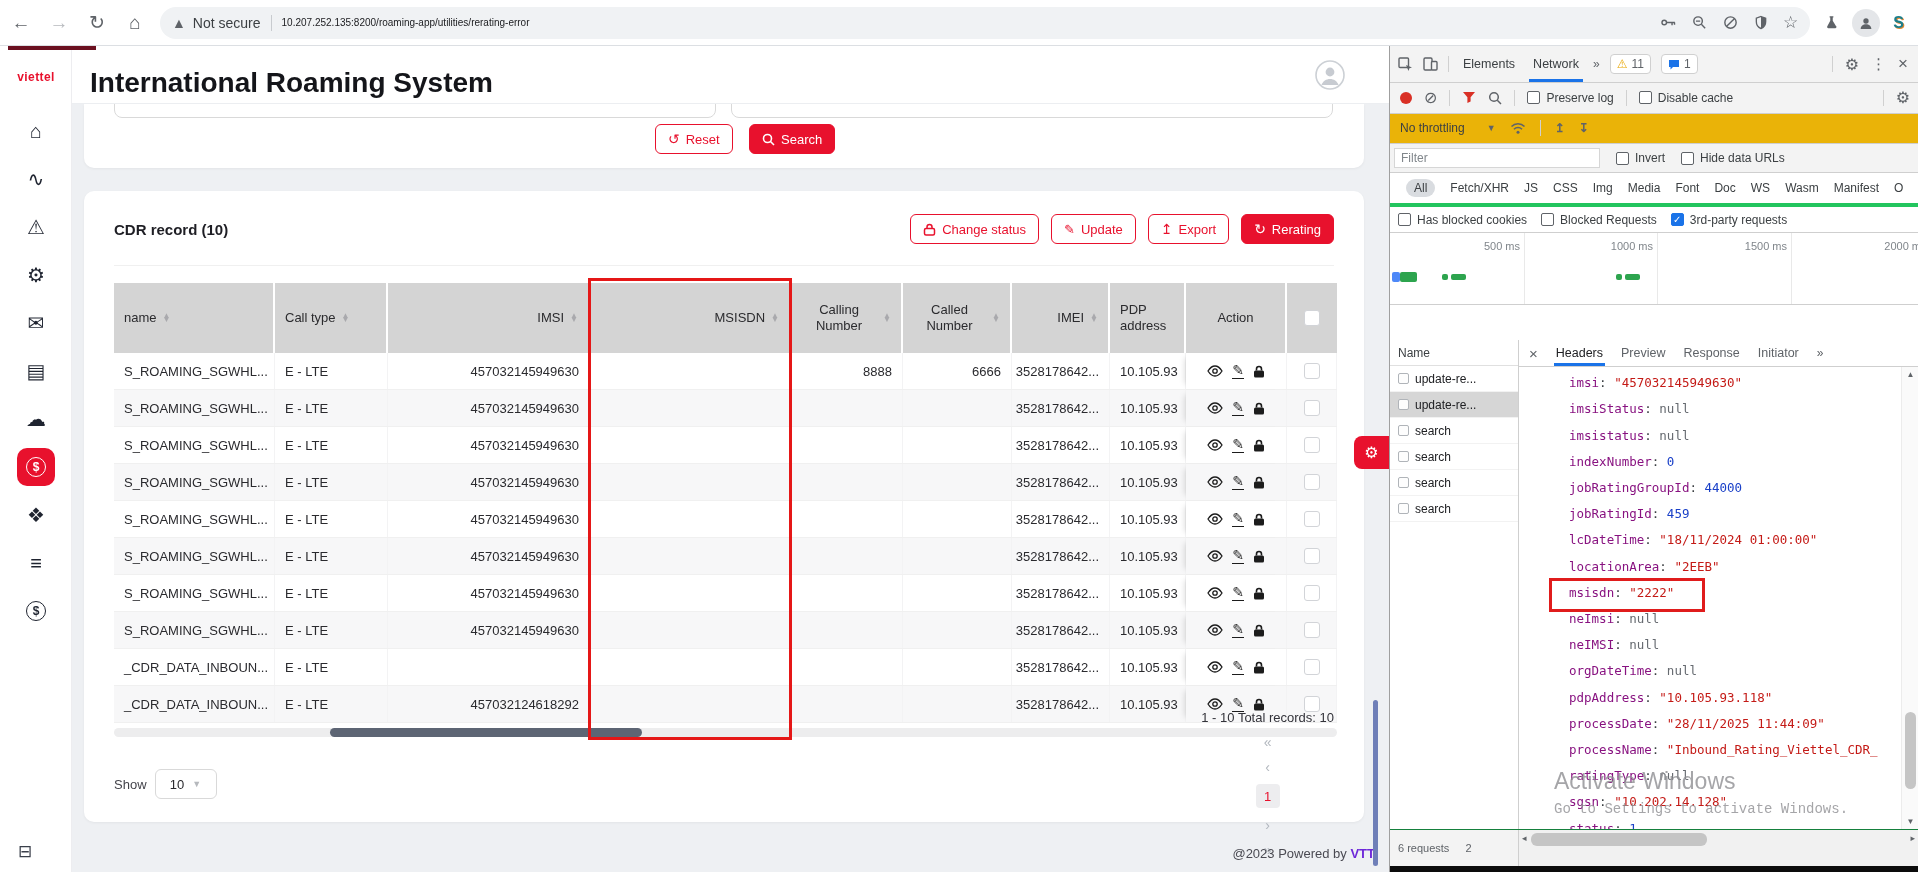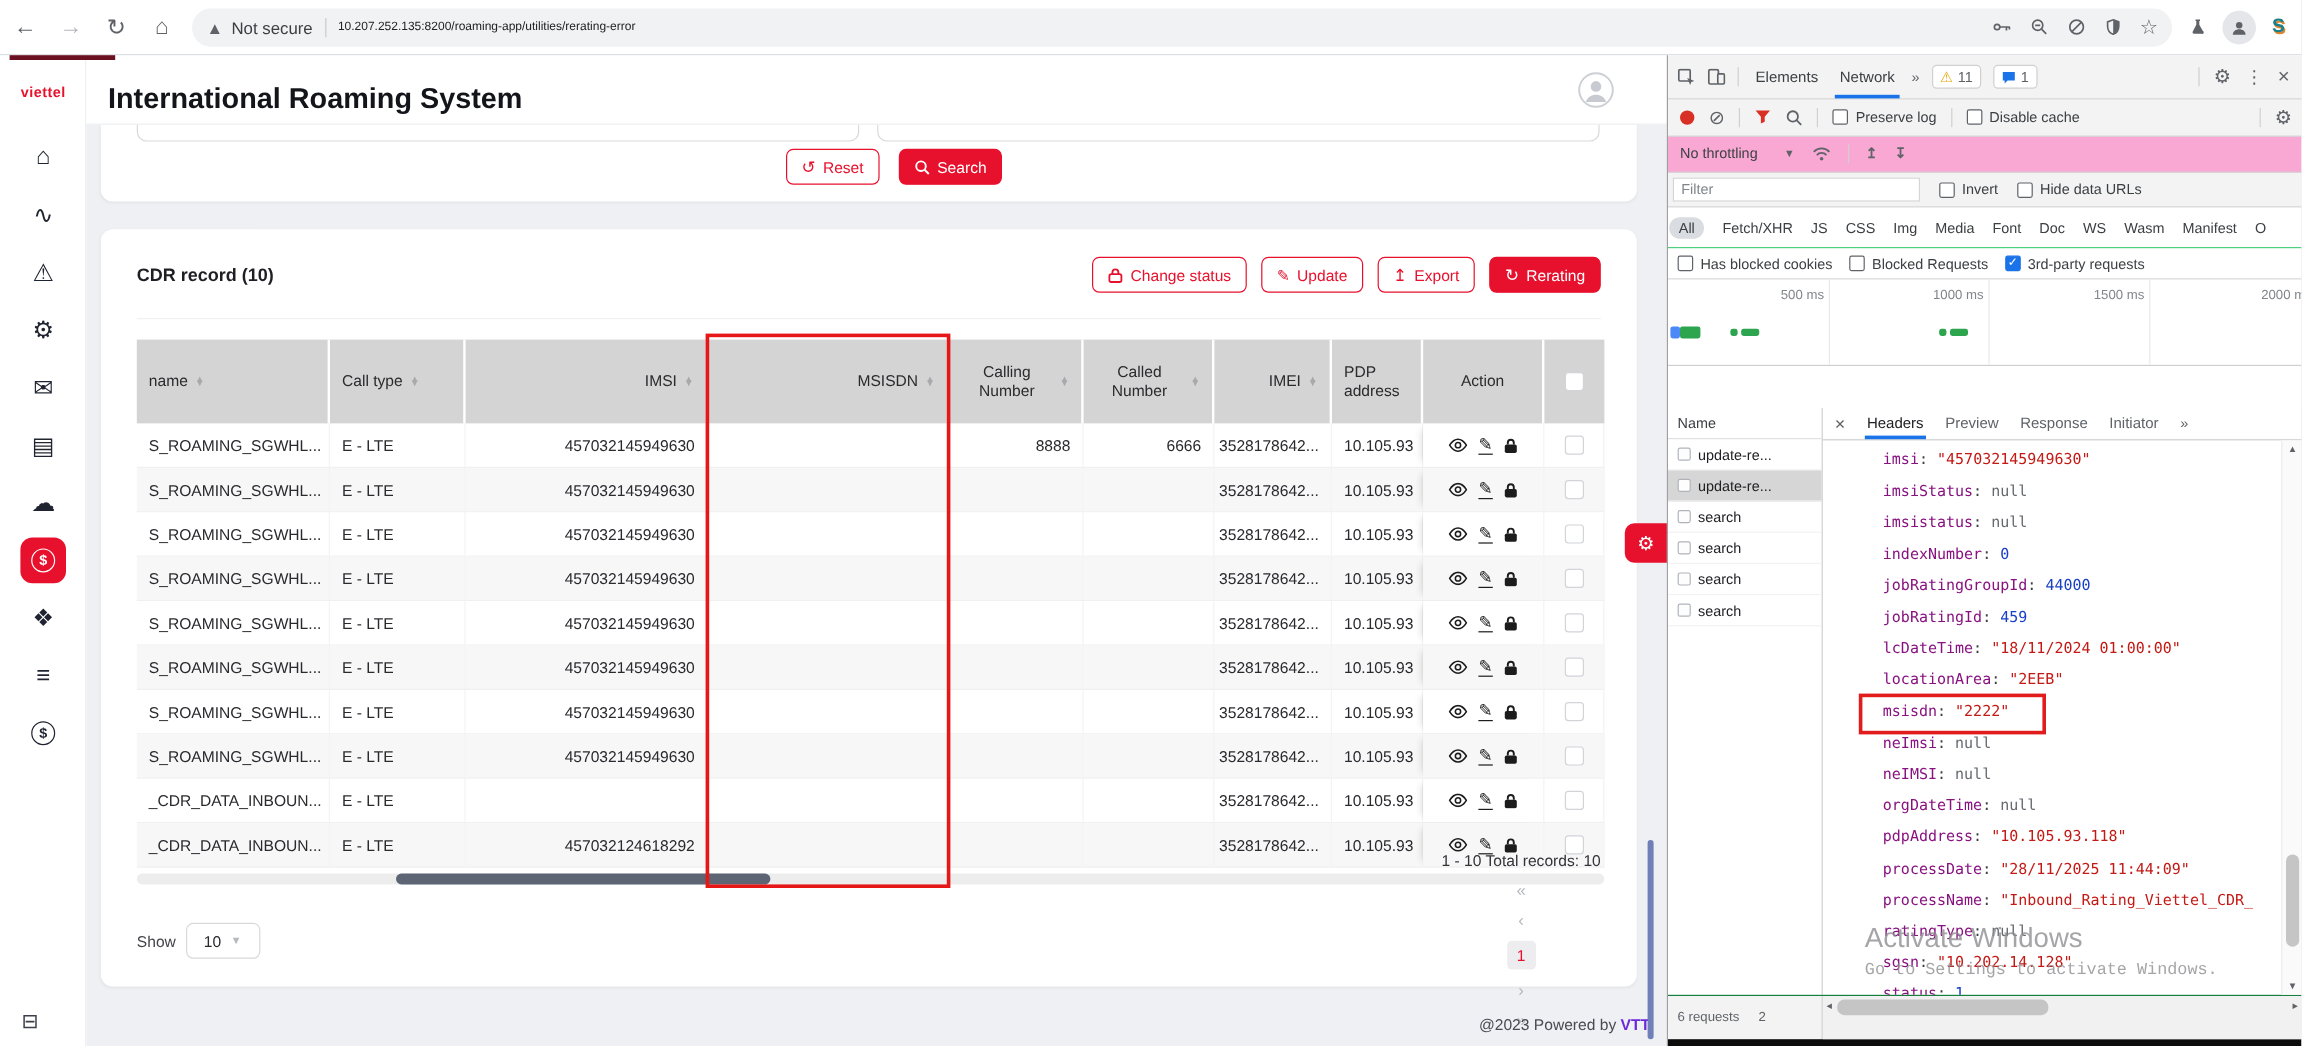--- a/index.html
+++ b/index.html
@@ -33,21 +33,21 @@
   .side-item { width:38px; height:38px; display:flex; align-items:center; justify-content:center;
     font-size:20px; color:#1f2430; border-radius:10px; cursor:pointer; }
   .side-item.active { background:#e8112d; color:#fff; }
   .dollar-circ { width:20px; height:20px; border:1.7px solid currentColor; border-radius:50%;
     display:flex; align-items:center; justify-content:center; font-size:12px; font-weight:bold; }
   .side-collapse { position:absolute; bottom:10px; left:18px; font-size:17px; color:#3a3f4a; cursor:pointer; }
 
   
   .app-header { position:absolute; left:72px; top:46px; width:1317px; height:58px; background:#fff;
     border-bottom:1px solid #eceef1; z-index:2; display:flex; align-items:center; }
-  .app-title { margin-left:18px; font-size:24px; font-weight:bold; color:#14151a;margin-top:16px; }
+  .app-title { margin-left:18px; font-size:28px; font-weight:bold; color:#14151a;margin-top:16px; }
   .hdr-avatar { position:absolute; right:44px; top:14px; }
   .content { position:absolute; left:72px; top:104px; width:1317px; height:768px; background:#eef0f3; overflow:hidden; }
 
   .search-card { position:absolute; left:12px; top:0; width:1280px; height:64px; background:#fff;
     border-radius:0 0 10px 10px; box-shadow:0 1px 3px rgba(0,0,0,.05); overflow:hidden; }
   .ghost-input { position:absolute; top:-26px; height:40px; border:1px solid #d9d9d9; border-radius:8px; background:#fff; }
   .gi1 { left:30px; width:602px; } .gi2 { left:647px; width:602px; }
   .btn { display:inline-flex; align-items:center; justify-content:center; gap:6px; height:30px;
     border-radius:6px; font-size:13px; cursor:pointer; padding:0 12px; white-space:nowrap; }
   .btn-outline { border:1px solid #e8112d; color:#e8112d; background:#fff; }
@@ -110,27 +110,27 @@
   .badge { height:20px; border:1px solid #d0d0d0; border-radius:4px; background:#fff; display:flex;
     align-items:center; gap:4px; padding:0 6px; font-size:12px; color:#5f6368; cursor:pointer; }
   .warn-glyph { color:#e8a500; font-size:12px; }
   .dt-right { margin-left:auto; display:flex; align-items:center; gap:12px; }
   .dt-ic { color:#5f6368; cursor:pointer; display:flex; align-items:center; }
   .dt-toolbar { height:31px; background:#f3f3f3; border-bottom:1px solid #cfcfcf; display:flex; align-items:center; gap:12px; padding:0 8px 0 10px; }
   .rec-dot { width:12px; height:12px; border-radius:50%; background:#d93025; cursor:pointer; }
   .cb { width:13px; height:13px; border:1.5px solid #5f6368; border-radius:2px; background:#fff; cursor:pointer; flex:none; }
   .cb.on { background:#1a73e8; border-color:#1a73e8; color:#fff; font-size:10px; line-height:11px; text-align:center; }
   .cb-lab { display:flex; align-items:center; gap:6px; cursor:pointer; }
-  .dt-throttle { height:31px; background:#f9a8d4; border-bottom:1px solid #cfcfcf; display:flex; align-items:center; gap:14px; padding:0 10px; }
+  .dt-throttle { height:31px; background:#eab308; border-bottom:1px solid #cfcfcf; display:flex; align-items:center; gap:14px; padding:0 10px; }
   .throt-sel { display:flex; align-items:center; gap:22px; cursor:pointer; }
   .dt-filterrow { height:30px; background:#f3f3f3; border-bottom:1px solid #cfcfcf; display:flex; align-items:center; gap:16px; padding:0 4px; }
   .filter-input { width:206px; height:20px; border:1px solid #d6d6d6; background:#fff; font-size:12px;
     padding:0 6px; color:#202124; font-family:"Liberation Sans",sans-serif; }
   .filter-input::placeholder { color:#80868b; }
-  .dt-pills { height:34px; background:#fff; border-bottom:1px solid #22c55e; display:flex; align-items:center; gap:15px; padding:0 1px; overflow:hidden; }
+  .dt-pills { height:34px; background:#fff; border-bottom:4px solid #22c55e; display:flex; align-items:center; gap:15px; padding:0 16px; overflow:hidden; }
   .pill { font-size:12px; color:#3c4043; cursor:pointer; white-space:nowrap; }
   .pill.sel { background:#d9dce0; border-radius:10px; padding:2px 8px; }
   .dt-checks { height:27px; background:#fff; border-bottom:1px solid #cfcfcf; display:flex; align-items:center; gap:14px; padding:0 8px; }
   .dt-timeline { height:73px; background:#fff; border-bottom:1px solid #cfcfcf; position:relative; overflow:hidden; }
   .tl-line { position:absolute; top:0; bottom:0; width:1px; background:#e9e9e9; }
   .tl-label { position:absolute; top:7px; font-size:11px; color:#80868b; transform:translateX(-100%); white-space:nowrap; }
   .tl-bar { position:absolute; top:39px; height:10px; border-radius:2px; }
   .dt-gap { height:36px; background:#fff; }
   .dt-main { height:499px; display:flex; min-height:0; }
   .req-pane { width:129px; border-right:1px solid #cfcfcf; display:flex; flex-direction:column; }

